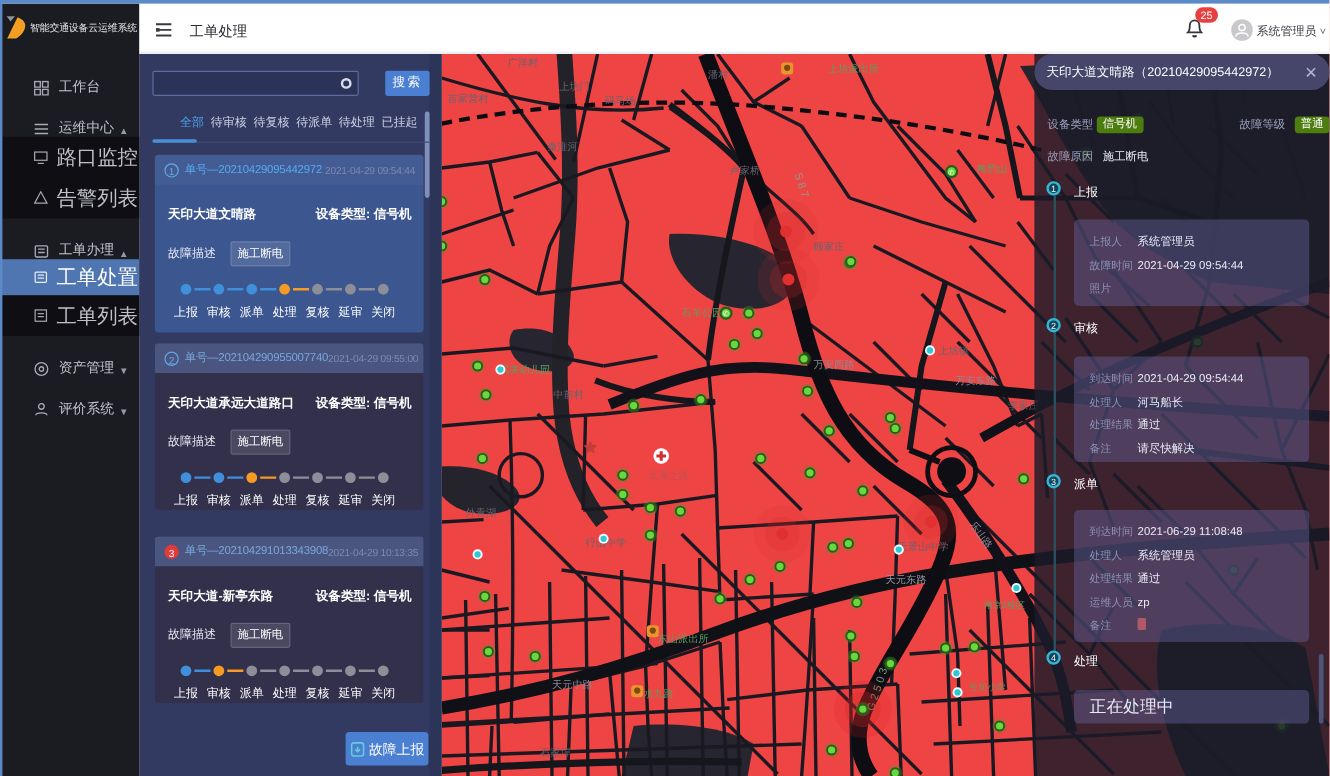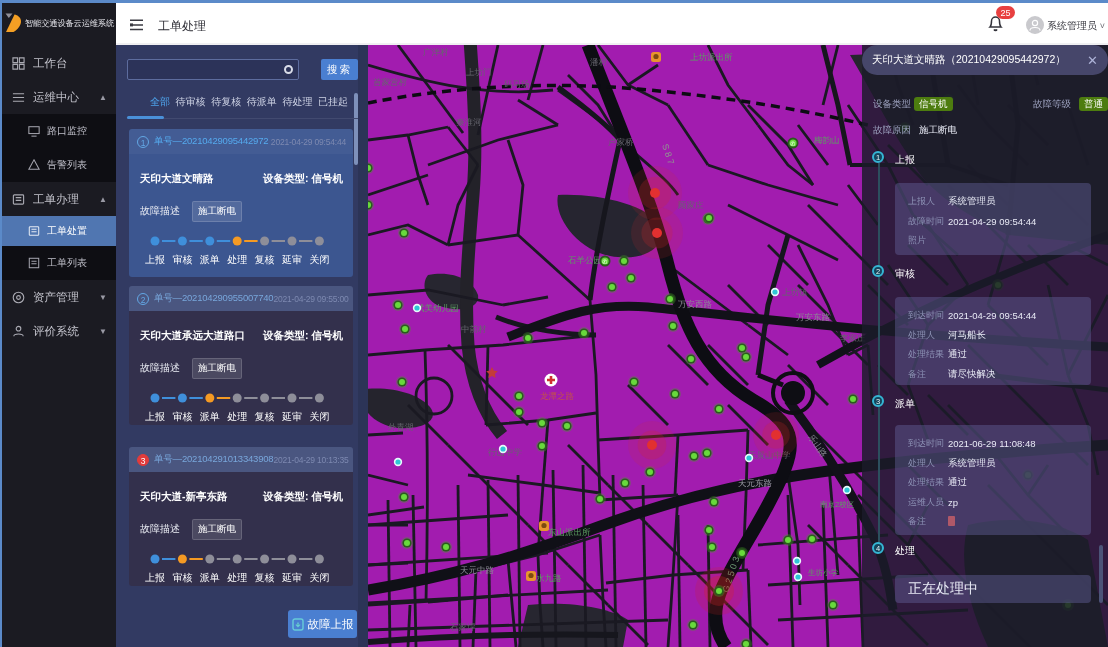--- a/index.html
+++ b/index.html
@@ -5,25 +5,25 @@
 * { margin:0; padding:0; box-sizing:border-box; }
 html,body { width:1108px; height:647px; overflow:hidden; background:#fff;
   font-family:"Liberation Sans", sans-serif; }
 #app { position:relative; width:1108px; height:647px; }
 #topline { position:absolute; left:0; top:0; width:1108px; height:3px; background:#5b8ac9; z-index:50; }
 
 #sidebar { position:absolute; left:0; top:3px; width:116px; height:644px; background:#1b1b22; z-index:40; }
 .logo { display:flex; align-items:center; padding:0 2px 0 5px; height:40px; }
 .logo svg { flex:none; }
 .logo-txt { color:#e4e4ea; font-size:8.3px; margin-left:3px; white-space:nowrap; letter-spacing:-0.2px; }
-.menu-item { display:flex; align-items:center; height:34px; padding-left:12px; color:#c3c3cc; font-size:11.5px; position:relative; }
+.menu-item { display:flex; align-items:flex-end; height:34px; padding-left:28px; color:#c3c3cc; font-size:11.5px; position:relative; }
 .menu-item .mi { width:13px; height:13px; margin-right:8px; opacity:.85; flex:none; }
 .menu-item .arr { position:absolute; right:9px; font-size:8px; color:#9a9aa5; }
 .submenu { background:#0e0e13; }
-.sub-item { display:flex; align-items:center; height:34px; padding-left:28px; color:#bfbfc9; font-size:10px; }
+.sub-item { display:flex; align-items:center; height:34px; padding-left:28px; color:#bfbfc9; font-size:17px; }
 .sub-item .mi { width:12px; height:12px; margin-right:7px; opacity:.85; flex:none; }
 .sub-item.sel { background:#5076b1; color:#fff; height:30px; }
 
 #header { position:absolute; left:116px; top:3px; width:992px; height:42px; background:#ffffff; z-index:30; border-bottom:0; box-shadow:inset 0 -2px 0 #f0f0f2; }
 #hamb { position:absolute; left:14px; top:16px; }
 #htitle { position:absolute; left:42px; top:15px; font-size:12px; color:#2b2b33; }
 #bell { position:absolute; left:871px; top:11px; }
 .badge { position:absolute; left:9px; top:-8px; background:#e84040; color:#fff; border-radius:8px; font-size:9px; padding:1.5px 4.5px; }
 #avatar { position:absolute; left:910px; top:13px; width:18px; height:18px; border-radius:50%; background:#c9c9cd; overflow:hidden; }
 #uname { position:absolute; left:931px; top:16px; font-size:10px; color:#3a3a42; white-space:nowrap; }
@@ -138,21 +138,21 @@
         </svg>
       <span class="badge">25</span>
     </div>
     <div id="avatar"><svg width="18" height="18" viewBox="0 0 18 18">
           <circle cx="9" cy="7" r="2.6" fill="none" stroke="#fff" stroke-width="1.2"></circle>
           <path d="M4 14.5c0-4 10-4 10 0" fill="none" stroke="#fff" stroke-width="1.2"></path>
         </svg></div>
     <span id="uname">系统管理员 <span style="font-size:9px;color:#6a6a72">˅</span></span>
   </div>
 
-  <div id="mapwrap" style="position:absolute;left:368px;top:45px;width:740px;height:602px;background:#a21caf;overflow:hidden;text-align:center;">
+  <div id="mapwrap" style="position:absolute;left:368px;top:45px;width:740px;height:602px;background:#ef4444;overflow:hidden;text-align:center;">
   <svg id="map" width="740" height="602" viewBox="0 0 740 602">
         <path d="M482,10 L740,0 L740,200 L640,190 C600,170 560,150 540,110 C520,80 500,40 482,10 Z" fill="#26252e"></path>
         <path d="M190,150 C230,148 280,160 292,180 C300,200 280,215 250,212 C215,210 185,175 190,150 Z" fill="#262530"></path>
         <path d="M-10,345 C20,340 50,348 62,362 C72,375 55,385 30,383 C8,381 -8,365 -10,345 Z" fill="#25242d"></path>
         <path d="M60,230 C85,225 105,235 110,250 C112,262 95,268 75,262 C58,258 52,240 60,230 Z" fill="#272630"></path>
         <path d="M600,480 C640,470 690,475 720,495 L740,602 L620,602 C600,560 590,515 600,480 Z" fill="#27262f"></path>
         <path d="M160,560 C200,556 240,562 260,575 L255,602 L150,602 Z" fill="#272630"></path>
         <circle cx="66" cy="351" r="18" fill="none" stroke="#1a1922" stroke-width="2.8"></circle>
         <path d="M102,-5 C106,50 109,100 105,150 C101,200 96,250 100,300 C104,340 116,368 134,390" fill="none" stroke="#232229" stroke-width="13"></path>
         <path d="M0,20 C60,38 120,52 185,45" fill="none" stroke="#1a1922" stroke-width="2.8"></path>

